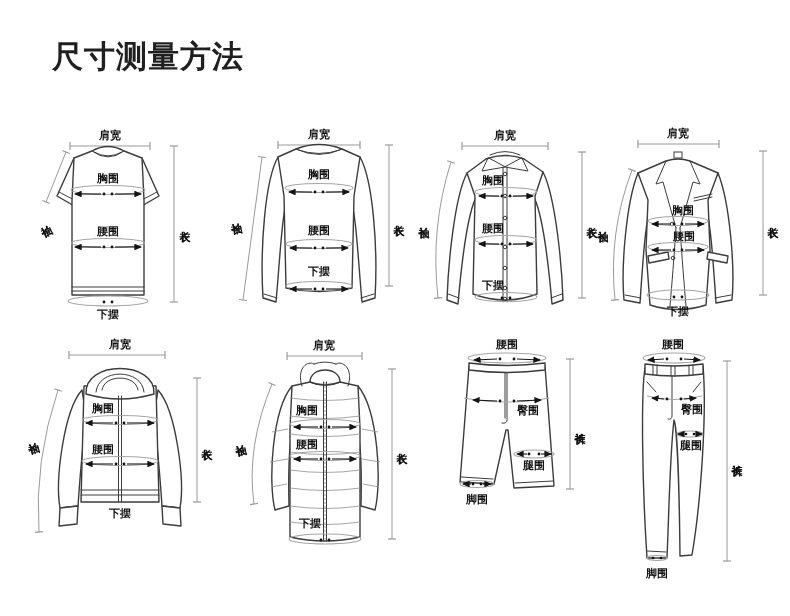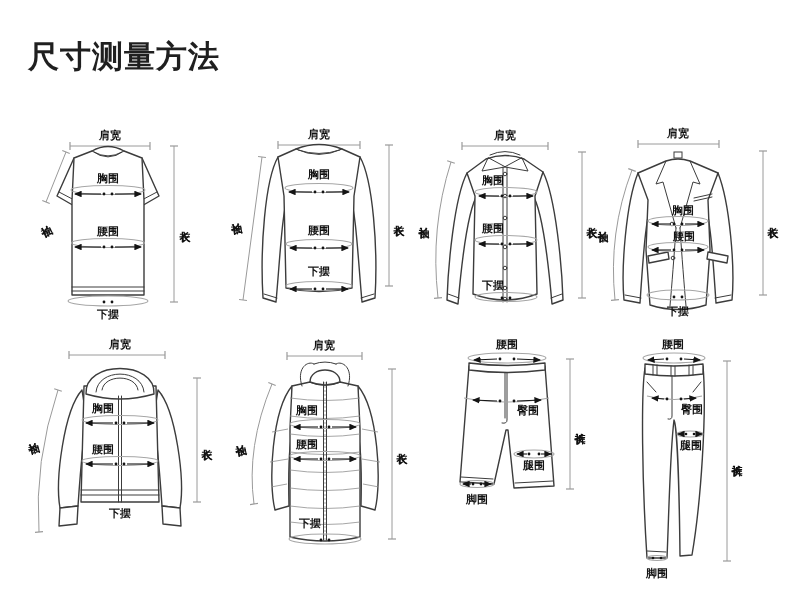--- a/index.html
+++ b/index.html
@@ -1,18 +1,18 @@
 <!DOCTYPE html>
 <html><head>
 <meta charset="utf-8">
 <style>
   * { margin:0; padding:0; box-sizing:border-box; }
   html,body { width:790px; height:616px; background:#ffffff; overflow:hidden; }
   body { position:relative; font-family:"Liberation Sans", sans-serif; }
-  .title { position:absolute; left:28px; top:36px; font-size:31px; font-weight:800;
+  .title { position:absolute; left:52px; top:36px; font-size:31px; font-weight:800;
            color:#1f1f1f; letter-spacing:1px; }
   figure.g { position:absolute; }
   svg { display:block; overflow:visible; }
   .lbl { font-family:"Liberation Sans", sans-serif; font-size:11px; font-weight:700;
          fill:#111111; text-anchor:middle; }
   .v { writing-mode:vertical-rl; text-orientation:upright; }
   .outline { fill:#ffffff; stroke:#3c3c3c; stroke-width:1.4; stroke-linejoin:round; stroke-linecap:round; }
   .detail  { fill:none; stroke:#3c3c3c; stroke-width:1; stroke-linecap:round; }
   .fine    { fill:none; stroke:#8f8f8f; stroke-width:.8; }
   .girth   { fill:none; stroke:#a6a6a6; stroke-width:1.1; }

